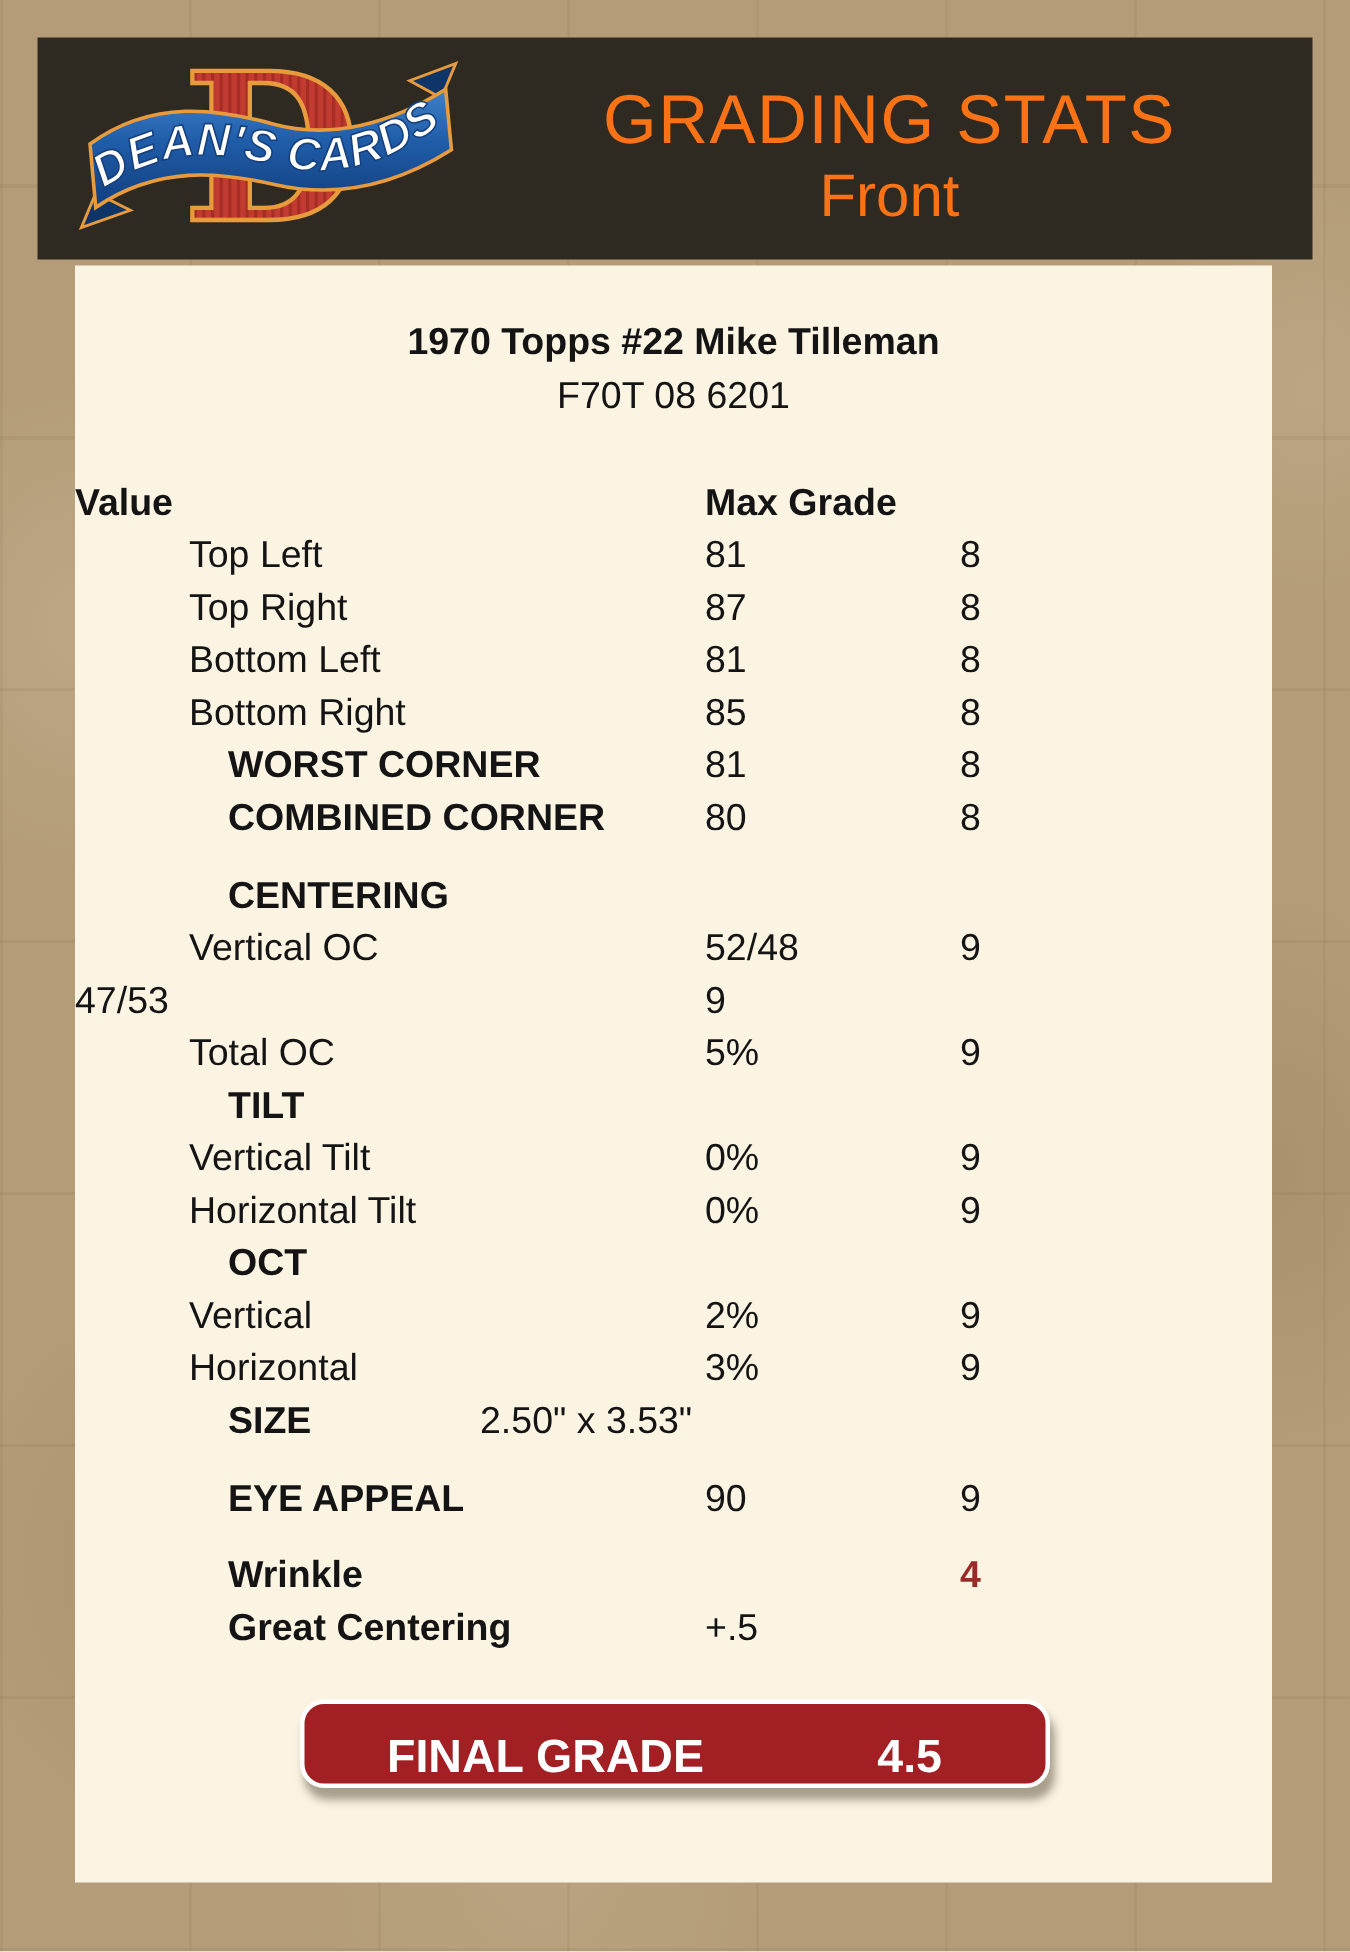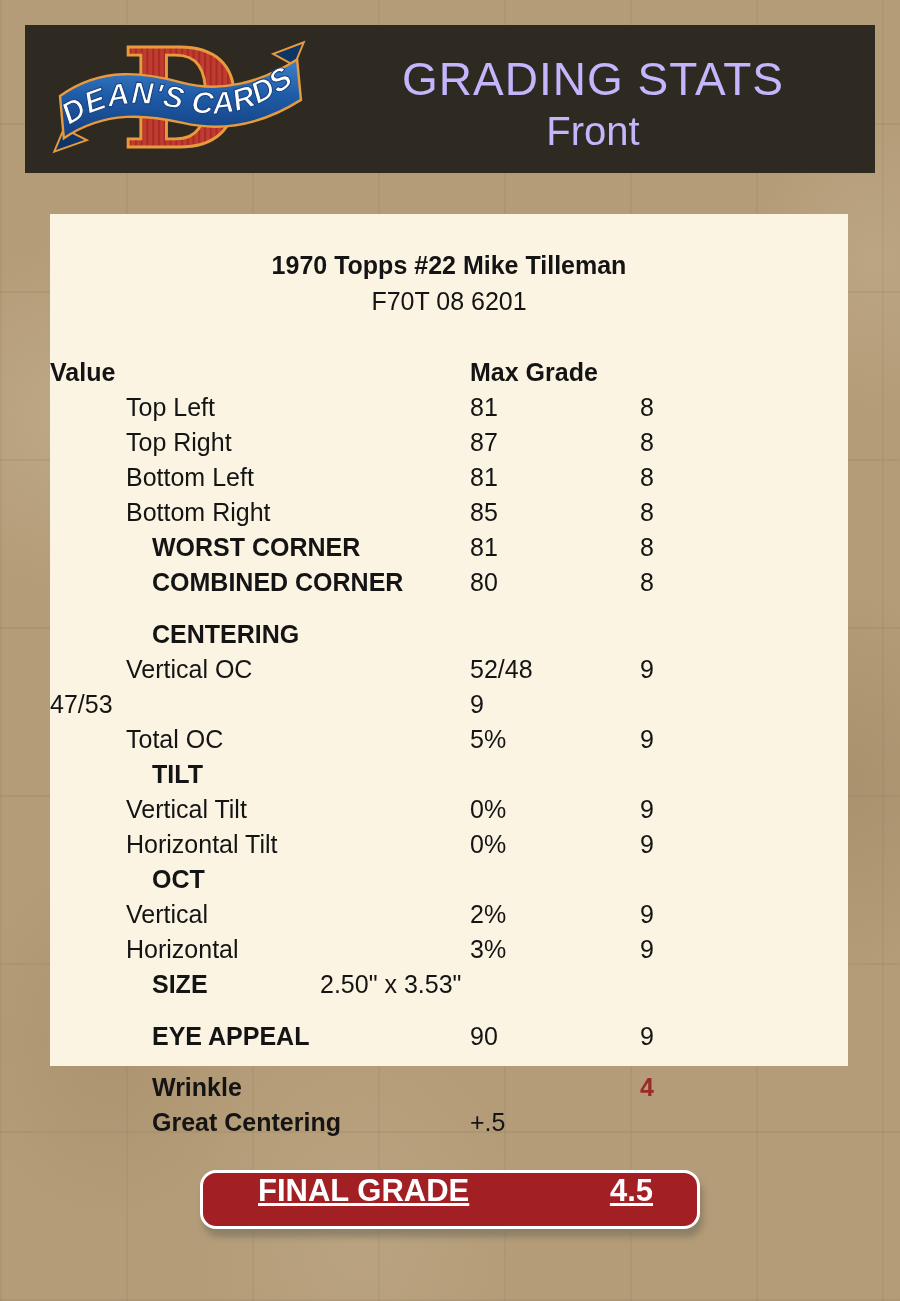--- a/index.html
+++ b/index.html
@@ -24,27 +24,27 @@
       radial-gradient(240px 300px at 40% 95%, rgba(255,246,222,0.08), transparent 70%),
       radial-gradient(200px 260px at 12% 80%, rgba(80,50,20,0.08), transparent 70%);
   }
   
   .header-bar{
     position:absolute; left:25px; top:25px; width:850px; height:148px;
     background:var(--header-bg); display:flex; align-items:flex-start;
   }
   .logo{ width:262px; height:144px; margin-left:24px; flex:0 0 auto; }
   .logo svg{ display:block; width:100%; height:100%; }
-  .header-text{ flex:1 1 auto; text-align:center; padding-top:29px; color:#c4b5fd; }
+  .header-text{ flex:1 1 auto; text-align:center; padding-top:29px; color:#f97316; }
   .h-title{ font-size:46px; line-height:50px; letter-spacing:1px; }
   .h-sub{ font-size:40px; line-height:38px; margin-top:8px; }
   
   .panel{
-    position:absolute; left:50px; top:177px; width:798px; height:852px;
-    background:var(--panel-bg); box-sizing:border-box; padding-top:37px;margin-top:37px;
+    position:absolute; left:50px; top:177px; width:798px; height:1078px;
+    background:var(--panel-bg); box-sizing:border-box; padding-top:37px;
   }
   .card-title{ font-size:25px; line-height:29px; font-weight:bold; text-align:center; }
   .card-code{ font-size:25px; line-height:29px; text-align:center; margin-top:7px; }
   
   .gtable{ margin-top:39px; font-size:25px; }
   .trow{
     display:grid; grid-template-columns:420px 170px 174px 34px;
     height:35px; line-height:35px; white-space:nowrap;
   }
   .trow.wide{ grid-template-columns:270px 345px 149px 34px; }
@@ -55,23 +55,23 @@
   .c-value, .c-max{ }
   .c-max.red{ color:var(--wrinkle-red); font-weight:bold; }
   .tgap{ height:17px; }
   .tgap.g16{ height:16px; }
   
   .final-grade{
     margin:30px 0 0 150px; width:500px; height:59px; box-sizing:border-box;
     background:var(--accent-red);
     border:3px solid #ffffff; border-radius:16px;
     box-shadow:3px 8px 6px rgba(122,112,92,0.65);
-    display:flex; align-items:flex-start; justify-content:space-between;
-    padding:0 44px 0 55px;
-    color:#fff; font-size:31px; font-weight:bold; cursor:pointer;text-decoration:underline;
+    display:flex; align-items:flex-end; justify-content:space-between;
+    padding:0 69px 0 55px;
+    color:#fff; font-size:31px; font-weight:bold; cursor:pointer;
   }
 </style>
 </head>
 <body>
 
 <div class="page">
 
   <div class="header-bar">
     <div class="logo">
       <svg viewBox="0 0 262 150" xmlns="http://www.w3.org/2000/svg">

